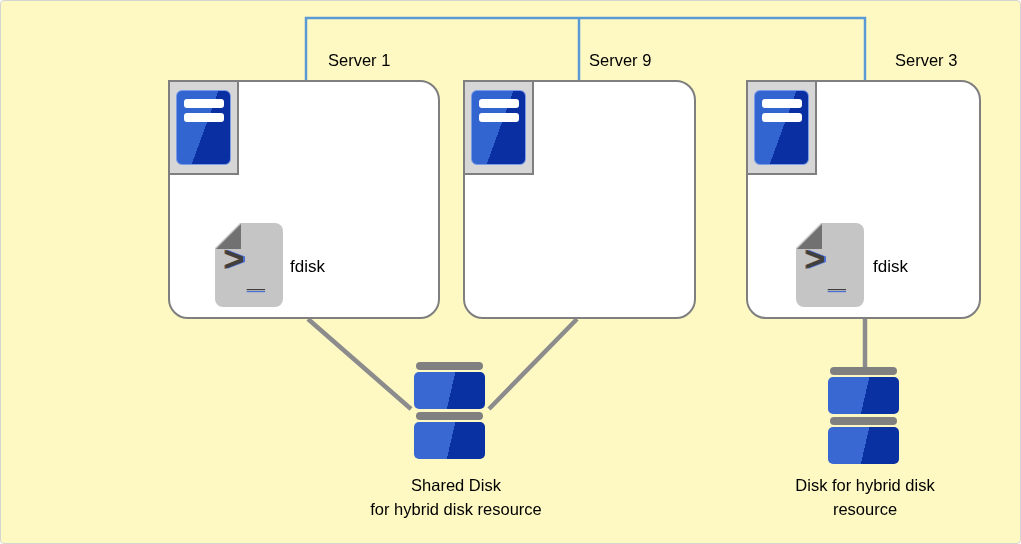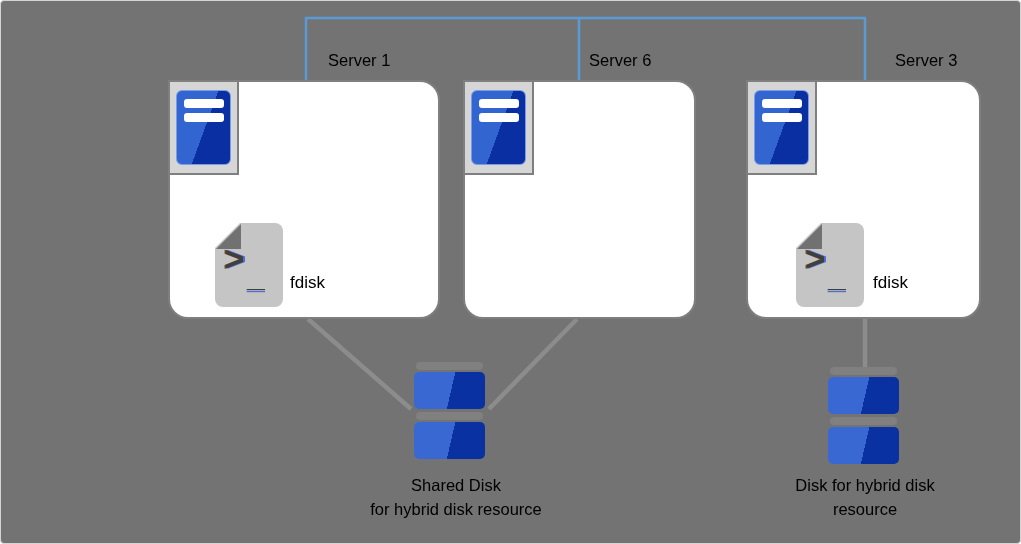--- a/index.html
+++ b/index.html
@@ -1,20 +1,20 @@
 <!DOCTYPE html>
 <html><head>
 <meta charset="utf-8">
 <style>
   html, body { margin: 0; padding: 0; background: #ffffff; }
   .canvas {
     position: relative;
     width: 1021px;
     height: 544px;
-    background: #737373;
+    background: #fef9c3;
     border: 1px solid #d4d4d4;
     border-radius: 4px;
     box-sizing: border-box;
     font-family: "Liberation Sans", sans-serif;
     color: #000000;
     overflow: hidden;
   }
   .wires { position: absolute; left: 0; top: 0; width: 1021px; height: 544px; }
 
   .server-box {
@@ -92,21 +92,21 @@
   }
   .cursor {
     position: absolute;
     left: 32px; top: 36px;
     font-size: 32px;
     font-weight: bold;
     color: #3f3f3f;
     text-shadow: 0 2px 0 #4c6fd6;
     line-height: 1;
   }
-  .fdisk-label { font-size: 17px; top: 272px; text-align: right; }
+  .fdisk-label { font-size: 17px; top: 256px; text-align: right; }
   .flbl1 { left: 289px; }
   .flbl3 { left: 872px; }
 
   .disk { position: absolute; width: 71px; }
   .disk1 { left: 413px; top: 361px; }
   .disk2 { left: 827px; top: 366px; }
   .platter-bar {
     height: 8px; margin: 0 2px;
     background: #808080; border-radius: 4px;
   }
@@ -135,21 +135,21 @@
 
   <svg class="wires" viewBox="0 0 1021 544">
     <path d="M 305 79 L 305 17 L 864 17 L 864 79" fill="none" stroke="#5B9BD5" stroke-width="2.5"></path>
     <line x1="578" y1="17" x2="578" y2="79" stroke="#5B9BD5" stroke-width="2.5"></line>
     <line x1="307" y1="318" x2="410" y2="408" stroke="#8C8C8C" stroke-width="4.5"></line>
     <line x1="576" y1="318" x2="488" y2="408" stroke="#8C8C8C" stroke-width="4.5"></line>
     <line x1="864" y1="317" x2="864" y2="367" stroke="#8C8C8C" stroke-width="4.5"></line>
   </svg>
 
   <span class="label server-label slbl1">Server 1</span>
-  <span class="label server-label slbl2">Server 6</span>
+  <span class="label server-label slbl2">Server 9</span>
   <span class="label server-label slbl3">Server 3</span>
 
   <div class="server-box box1"></div>
   <div class="server-box box2"></div>
   <div class="server-box box3"></div>
 
   <div class="server-chip chip1">
     <div class="tower">
       <div class="tbar b1"></div>
       <div class="tbar b2"></div>

